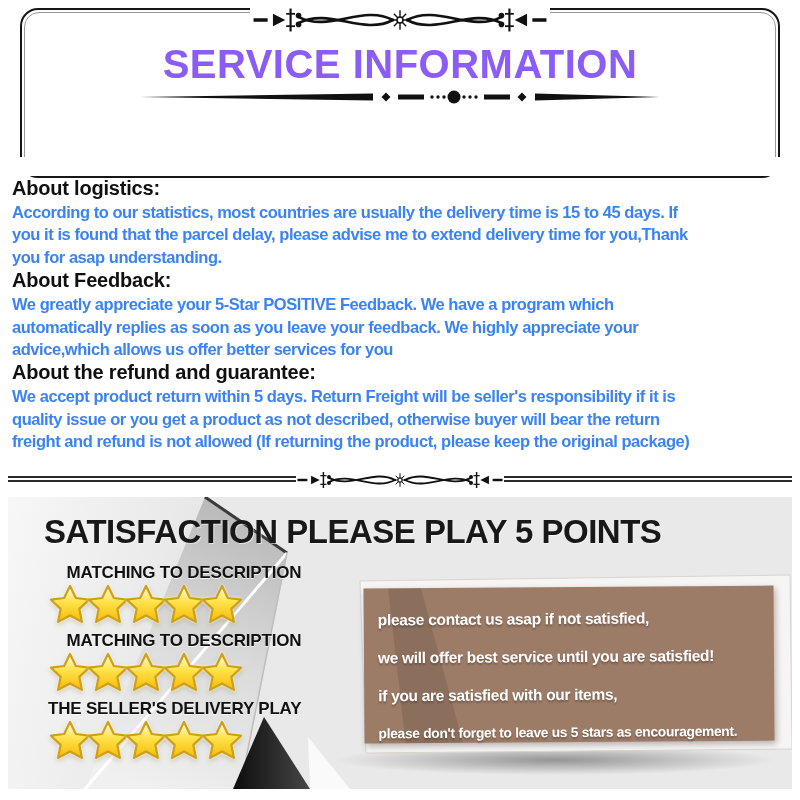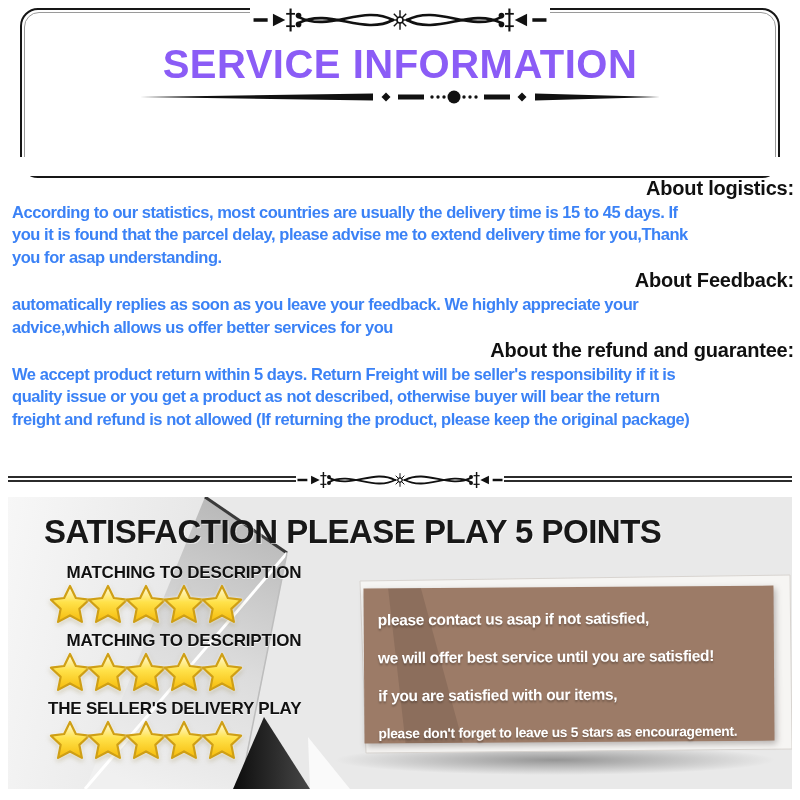--- a/index.html
+++ b/index.html
@@ -28,21 +28,21 @@
     font-size:40px;font-weight:bold;color:#8b5cf6;letter-spacing:0.5px;
   }
   .title-divider{
     position:absolute;left:140px;top:88px;width:520px;height:18px;z-index:3;
   }
   .title-divider svg{width:100%;height:100%;display:block;}
 
   
   .info{position:absolute;left:12px;top:176px;width:782px;z-index:1;}
   .sec-head{
-    margin:0;font-size:20px;line-height:25px;font-weight:bold;color:#101010;letter-spacing:-0.2px;text-align:right;
+    margin:0;font-size:20px;line-height:25px;font-weight:bold;color:#101010;letter-spacing:-0.2px;
   }
   .sec-line{
     font-size:16.5px;line-height:22.4px;font-weight:bold;color:#3b82f6;
     letter-spacing:-0.45px;white-space:nowrap;
   }
 
   
   .mid-divider{position:absolute;left:8px;top:462px;width:784px;height:36px;}
   .dline{
     position:absolute;top:14px;height:2px;border-top:2px solid #2b2b2b;border-bottom:2px solid #2b2b2b;
@@ -173,20 +173,21 @@
   </svg>
 </div>
 
 <div class="info">
   <h3 class="sec-head">About logistics:</h3>
   <div class="sec-line">According to our statistics, most countries are usually the delivery time is 15 to 45 days. If</div>
   <div class="sec-line">you it is found that the parcel delay, please advise me to extend delivery time for you,Thank</div>
   <div class="sec-line">you for asap understanding.</div>
 
   <h3 class="sec-head">About Feedback:</h3>
+  <div class="sec-line">We greatly appreciate your 5-Star POSITIVE Feedback. We have a program which</div>
   <div class="sec-line">automatically replies as soon as you leave your feedback. We highly appreciate your</div>
   <div class="sec-line">advice,which allows us offer better services for you</div>
 
   <h3 class="sec-head">About the refund and guarantee:</h3>
   <div class="sec-line">We accept product return within 5 days. Return Freight will be seller's responsibility if it is</div>
   <div class="sec-line">quality issue or you get a product as not described, otherwise buyer will bear the return</div>
   <div class="sec-line">freight and refund is not allowed (If returning the product, please keep the original package)</div>
 </div>
 
 <div class="mid-divider">

